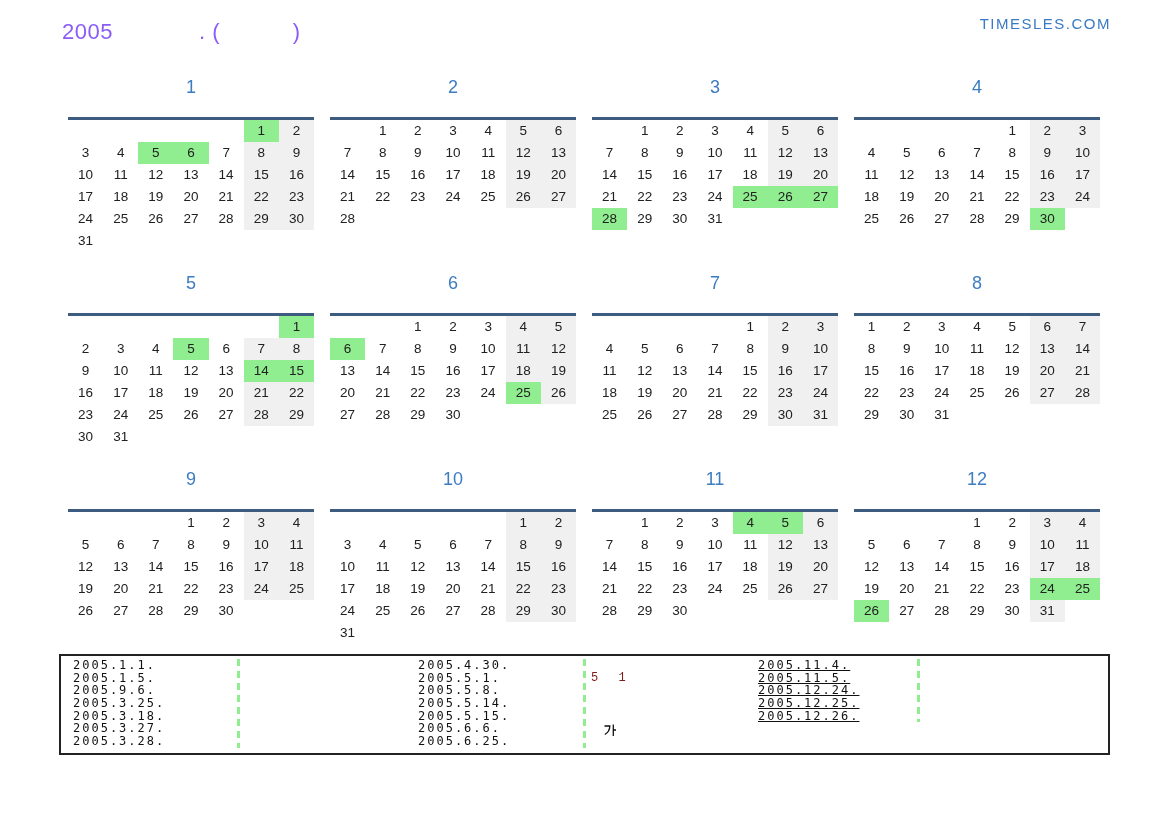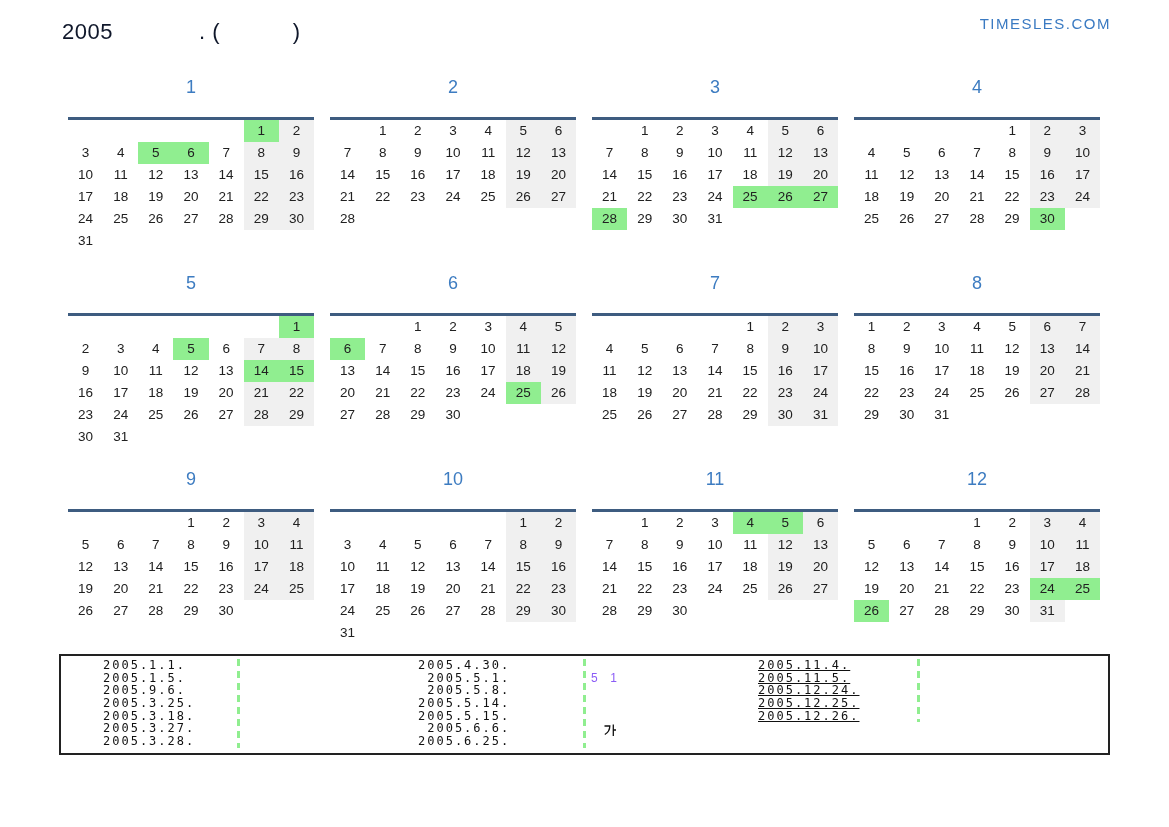--- a/index.html
+++ b/index.html
@@ -1,39 +1,39 @@
 <!DOCTYPE html>
 <html><head>
 <meta charset="utf-8">
 <style>
   html,body{margin:0;padding:0;background:#fff;}
   .page{position:relative;width:1169px;height:827px;background:#ffffff;overflow:hidden;
         font-family:"Liberation Sans",sans-serif;}
-  .page-title{position:absolute;left:62px;top:19px;font-size:22px;color:#0f172a;
+  .page-title{position:absolute;left:62px;top:19px;font-size:22px;color:#8b5cf6;
         white-space:pre;letter-spacing:0.5px;}
   .logo{position:absolute;top:15px;right:58px;font-size:15px;color:#3a7ac2;
         letter-spacing:1.5px;cursor:pointer;}
   .months{position:absolute;left:68px;top:77px;display:grid;
         grid-template-columns:repeat(4,246px);column-gap:16px;grid-auto-rows:196px;}
   .month{width:246px;}
   .month-title{height:20px;line-height:20px;font-size:18px;text-align:center;
         color:#3d7cc1;margin-bottom:20px;}
   .mtable{border-top:3px solid #3e5c80;display:grid;grid-template-columns:repeat(7,1fr);width:246px;}
   .cell{height:22px;line-height:22px;text-align:center;font-size:13.5px;color:#212121;}
   .cell.wk{background:#f0f0f0;}
   .cell.hl{background:#90ee90;}
   .footer{position:absolute;left:59px;top:654px;width:1051px;height:101px;
         border:2px solid #222;box-sizing:border-box;background:#fff;}
   .fdates{position:absolute;top:3px;font-family:"DejaVu Sans Mono",monospace;
         font-size:12px;letter-spacing:2px;line-height:12.7px;color:#111;white-space:pre;}
   .fdates div{height:12.7px;}
   .fsep{position:absolute;top:3px;width:3px;
         background:repeating-linear-gradient(180deg,#90ee90 0 7px,rgba(0,0,0,0) 7px 12px);}
-  .fnote{position:absolute;font-family:Liberation Sans, sans-serif;font-size:12px;
-        letter-spacing:2px;color:#8b5cf6;white-space:pre;line-height:13px;}
+  .fnote{position:absolute;font-family:Liberation Mono, monospace;font-size:12px;
+        letter-spacing:2px;color:#7f1d1d;white-space:pre;line-height:13px;}
 </style>
 </head>
 <body>
 
 <div class="page">
   <div class="page-title">2005             . (           )</div>
   <div class="logo">TIMESLES.COM</div>
   <div class="months">
       <div class="month">
         <div class="month-title">1</div>
@@ -531,23 +531,23 @@
           <div class="cell">27</div>
           <div class="cell">28</div>
           <div class="cell">29</div>
           <div class="cell">30</div>
           <div class="cell wk">31</div>
           <div class="cell"></div>
         </div>
       </div>
     </div>
   <div class="footer">
-      <div class="fdates" style="left: 12px; margin-left: 30px;"><div>2005.1.1.</div><div>2005.1.5.</div><div>2005.9.6.</div><div>2005.3.25.</div><div>2005.3.18.</div><div>2005.3.27.</div><div>2005.3.28.</div></div>
+      <div class="fdates" style="left: 12px;"><div>2005.1.1.</div><div>2005.1.5.</div><div>2005.9.6.</div><div>2005.3.25.</div><div>2005.3.18.</div><div>2005.3.27.</div><div>2005.3.28.</div></div>
       <div class="fsep" style="left: 176px; height: 89px;"></div>
-      <div class="fdates" style="left: 357px; text-align: right;"><div>2005.4.30.</div><div>2005.5.1.</div><div>2005.5.8.</div><div>2005.5.14.</div><div>2005.5.15.</div><div>2005.6.6.</div><div>2005.6.25.</div></div>
+      <div class="fdates" style="left: 357px;"><div>2005.4.30.</div><div>2005.5.1.</div><div>2005.5.8.</div><div>2005.5.14.</div><div>2005.5.15.</div><div>2005.6.6.</div><div>2005.6.25.</div></div>
       <div class="fsep" style="left: 522px; height: 89px;"></div>
       <div class="fnote" style="left: 530px; top: 15.7px;">5  1</div>
       <div class="fnote" style="left: 542px; top: 66.5px;"><svg width="13" height="14" viewBox="0 0 13 14">
           <path d="M1.5 3 H6.8 C6.8 6.8 5.2 9.6 1.8 11.5" fill="none" stroke="#111" stroke-width="1.3"></path>
           <path d="M10.3 1.5 V13 M10.3 7 H13" fill="none" stroke="#111" stroke-width="1.3"></path>
         </svg></div>
       <div class="fdates" style="left: 697px; text-decoration: underline;"><div>2005.11.4.</div><div>2005.11.5.</div><div>2005.12.24.</div><div>2005.12.25.</div><div>2005.12.26.</div></div>
       <div class="fsep" style="left: 856px; height: 63px;"></div>
     </div>
 </div>

